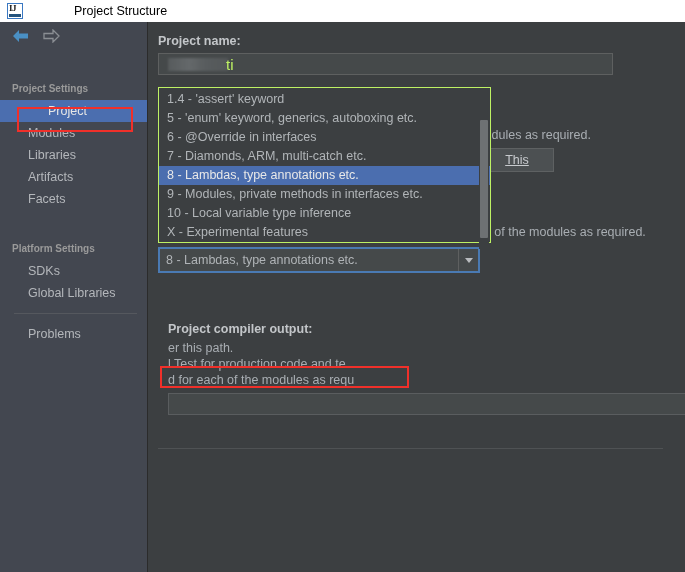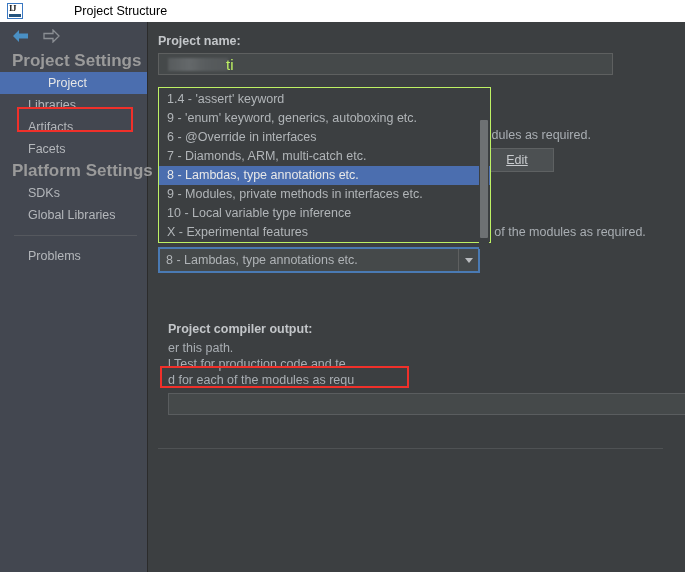--- a/index.html
+++ b/index.html
@@ -75,27 +75,28 @@
   #navbuttons {
     height: 28px;
     display: flex;
     align-items: center;
     padding: 0 0 0 12px;
     gap: 12px;
   }
   .nav-arrow { width: 18px; height: 14px; display: block; }
 
   .side-group {
-    font-size: 17px;
+    font-size: 10px;
     color: #9a9a9a;
     font-weight: bold;
     padding: 3px 0 3px 12px;
     height: 22px;
     line-height: 16px;
     white-space: nowrap;
+    margin-top: 28px;
   }
   .side-item {
     font-size: 12.5px;
     color: #b4b7bb;
     padding: 3px 0 3px 28px;
     height: 22px;
     line-height: 16px;
     white-space: nowrap;
   }
   .side-item.selected {
@@ -333,20 +334,21 @@
       </span>
       <span class="nav-arrow">
         <svg width="18" height="14" viewBox="0 0 18 14">
           <polygon points="17,7 11,1 11,4.5 2,4.5 2,9.5 11,9.5 11,13" fill="none" stroke="#8a8e93" stroke-width="1.3"></polygon>
         </svg>
       </span>
     </div>
 
     <div class="side-group">Project Settings</div>
     <div class="side-item selected">Project</div>
+    <div class="side-item">Modules</div>
     <div class="side-item">Libraries</div>
     <div class="side-item">Artifacts</div>
     <div class="side-item">Facets</div>
 
     <div class="side-group">Platform Settings</div>
     <div class="side-item">SDKs</div>
     <div class="side-item">Global Libraries</div>
 
     <div id="side-sep"></div>
     <div class="side-item">Problems</div>
@@ -371,21 +373,21 @@
         <span class="sdk-icon"></span>
         <span class="combo-text">1.8 (java version "1.8.0_171")</span>
         <span class="combo-arrow">
           <span class="arrow-glyph"></span>
         </span>
       </div>
       <div class="btn">
         <u>New...</u>
       </div>
       <div class="btn">
-        <u>Edit</u>
+        <u>This</u>
       </div>
     </div>
 
     <div id="lang-block">
       <div class="sec-title">Project language level:</div>
       <div class="sec-line">This language level is default for all project modules.</div>
       <div class="sec-line">A module specific language level can be configured for each of the modules as required.</div>
 
       <div class="combo" id="lang-combo">
         <span class="combo-text">8 - Lambdas, type annotations etc.</span>
@@ -401,21 +403,21 @@
       <div class="sec-line">l Test for production code and te</div>
       <div class="sec-line">d for each of the modules as requ</div>
       <div id="compiler-path-field"></div>
     </div>
 
     <div id="bottom-rule"></div>
 
     <div id="dropdown">
       <div id="dropdown-list">
         <div class="dd-item">1.4 - 'assert' keyword</div>
-        <div class="dd-item">9 - 'enum' keyword, generics, autoboxing etc.</div>
+        <div class="dd-item">5 - 'enum' keyword, generics, autoboxing etc.</div>
         <div class="dd-item">6 - @Override in interfaces</div>
         <div class="dd-item">7 - Diamonds, ARM, multi-catch etc.</div>
         <div class="dd-item selected">8 - Lambdas, type annotations etc.</div>
         <div class="dd-item">9 - Modules, private methods in interfaces etc.</div>
         <div class="dd-item">10 - Local variable type inference</div>
         <div class="dd-item">X - Experimental features</div>
         <div id="dd-scrollbar">
           <div id="dd-thumb"></div>
         </div>
       </div>

